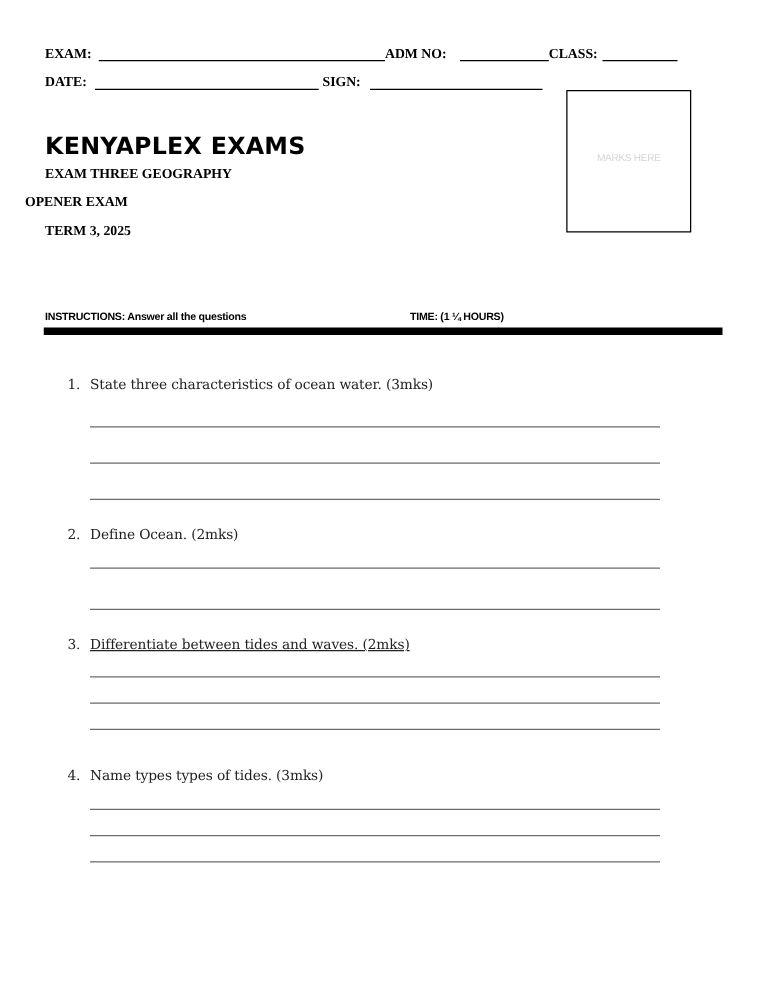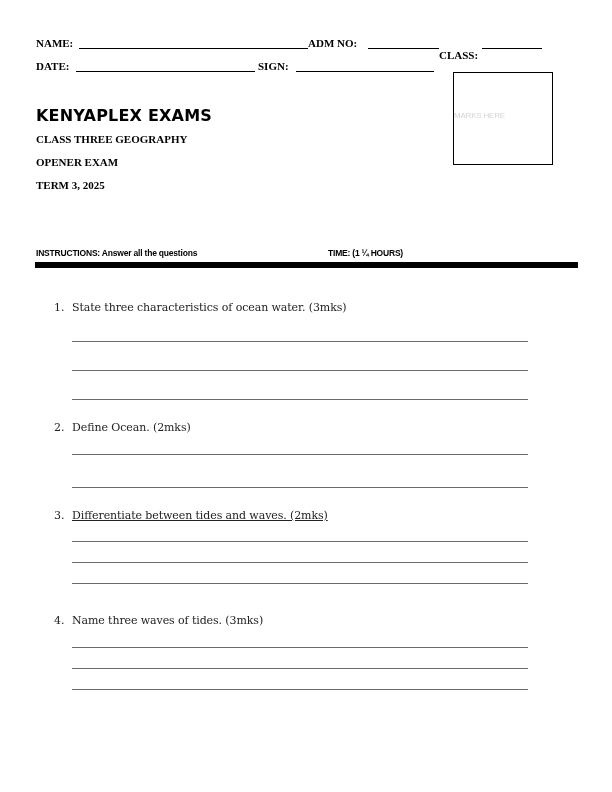--- a/index.html
+++ b/index.html
@@ -28,39 +28,40 @@
       border-bottom: 1px solid #000;
       height: 0;
     }
 
     
     .marks-box {
       position: absolute;
       left: 453px;
       top: 72px;
       width: 100px;
-      height: 93px;
+      height: 114px;
       border: 1px solid #000;
       box-sizing: border-box;
       display: flex;
       align-items: center;
+      justify-content: center;
     }
     .marks-text {
       font-family: "Liberation Sans", "DejaVu Sans", sans-serif;
       font-size: 8px;
       color: #d4d4d4;
       margin-top: -6px;
       letter-spacing: -0.2px;
     }
 
     
     .brand {
       font-family: "DejaVu Sans", "Liberation Sans", sans-serif;
       font-weight: bold;
-      font-size: 16px;
+      font-size: 19px;
       letter-spacing: 0.2px;
     }
     .subtitle {
       font-family: "Liberation Serif", "DejaVu Serif", serif;
       font-weight: bold;
       font-size: 11px;
       white-space: nowrap;
     }
 
     
@@ -93,44 +94,44 @@
       left: 72px;
       width: 456px;
       height: 0;
       border-top: 1px solid #6b6b6b;
     }
   </style>
 </head>
 <body>
 
 <div>
-  <span class="abs field-label" style="left:36px; top:37px;">NAME:</span>
+  <span class="abs field-label" style="left:36px; top:37px;">EXAM:</span>
   <div class="uline" style="left:79px; top:48px; width:229px;"></div>
 
   <span class="abs field-label" style="left:308px; top:37px;">ADM NO:</span>
   <div class="uline" style="left:368px; top:48px; width:71px;"></div>
 
-  <span class="abs field-label" style="left:439px; top:37px;margin-top:12px;">CLASS:</span>
+  <span class="abs field-label" style="left:439px; top:37px;">CLASS:</span>
   <div class="uline" style="left:482px; top:48px; width:60px;"></div>
 
   <span class="abs field-label" style="left:36px; top:60px;">DATE:</span>
   <div class="uline" style="left:76px; top:71px; width:179px;"></div>
 
   <span class="abs field-label" style="left:258px; top:60px;">SIGN:</span>
   <div class="uline" style="left:296px; top:71px; width:138px;"></div>
 </div>
 
 <div class="marks-box">
   <span class="marks-text">MARKS HERE</span>
 </div>
 
 <div>
   <div class="abs brand" style="left:36px; top:106px;">KENYAPLEX EXAMS</div>
-  <div class="abs subtitle" style="left:36px; top:133px;">CLASS THREE GEOGRAPHY</div>
-  <div class="abs subtitle" style="left:36px; top:156px;">OPENER EXAM</div>
+  <div class="abs subtitle" style="left:36px; top:133px;">EXAM THREE GEOGRAPHY</div>
+  <div class="abs subtitle" style="left:20px; top:156px;">OPENER EXAM</div>
   <div class="abs subtitle" style="left:36px; top:179px;">TERM 3, 2025</div>
 </div>
 
 <div>
   <span class="abs instr" style="left:36px; top:248px;">INSTRUCTIONS: Answer all the questions</span>
   <span class="abs instr" style="left:288px; top:248px;margin-left:40px;">TIME: (1 ¼ HOURS)</span>
 </div>
 <div class="thick-rule"></div>
 
 <div>
@@ -151,17 +152,17 @@
 <div>
   <span class="abs q-num" style="left:54px; top:509px;">3.</span>
   <span class="abs q-text" style="left:72px; top:509px;text-decoration:underline;">Differentiate between tides and waves. (2mks)</span>
   <div class="ans-line" style="top:541px;"></div>
   <div class="ans-line" style="top:562px;"></div>
   <div class="ans-line" style="top:583px;"></div>
 </div>
 
 <div>
   <span class="abs q-num" style="left:54px; top:614px;">4.</span>
-  <span class="abs q-text" style="left:72px; top:614px;">Name three waves of tides. (3mks)</span>
+  <span class="abs q-text" style="left:72px; top:614px;">Name types types of tides. (3mks)</span>
   <div class="ans-line" style="top:647px;"></div>
   <div class="ans-line" style="top:668px;"></div>
   <div class="ans-line" style="top:689px;"></div>
 </div>
 
 </body></html>

